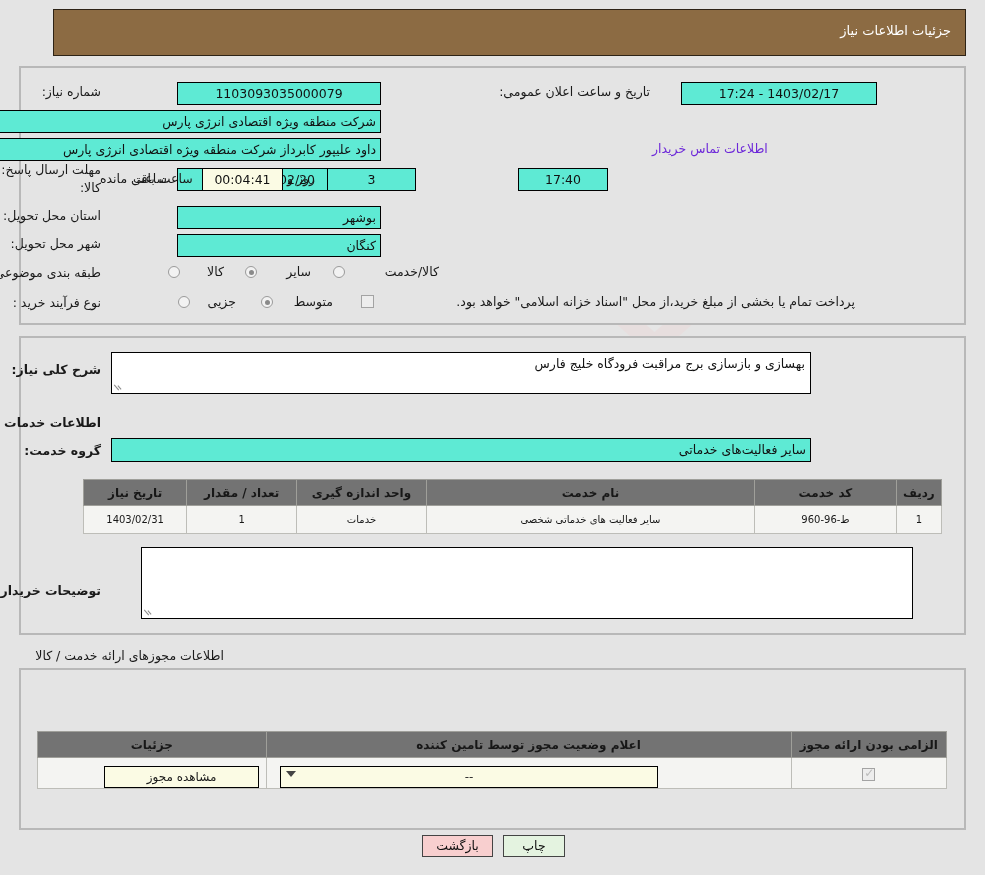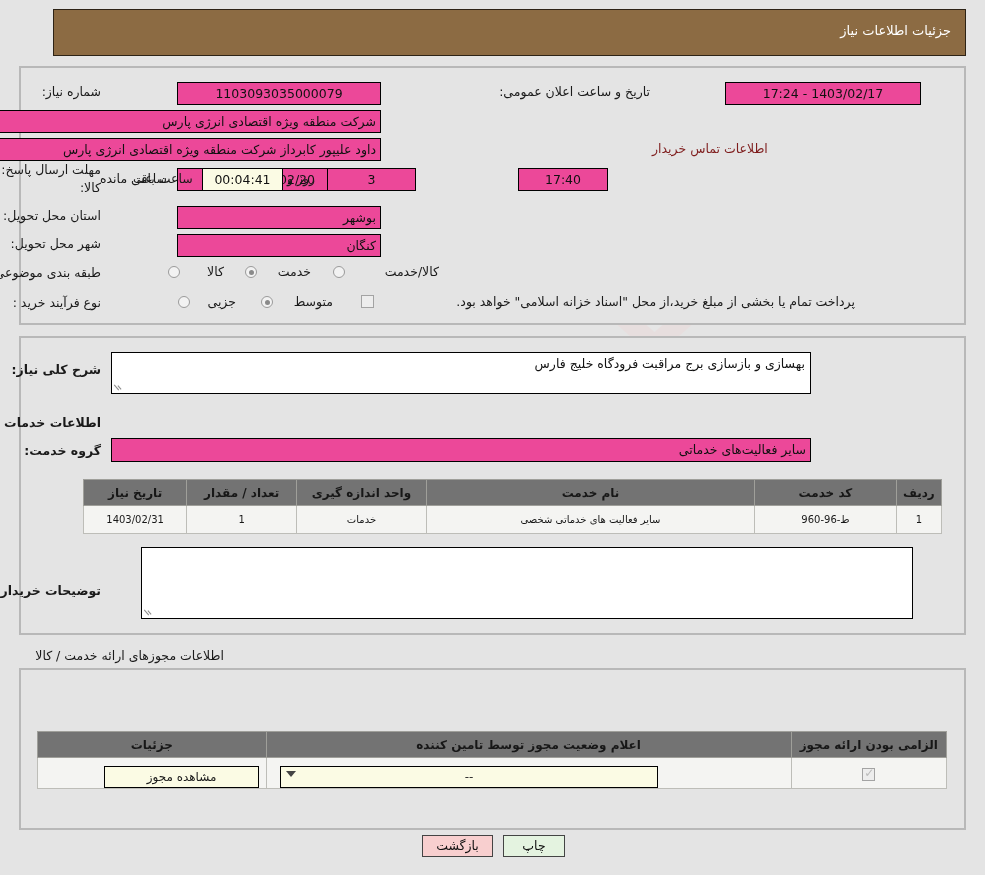--- a/index.html
+++ b/index.html
@@ -103,41 +103,41 @@
     position: absolute;
     font-size: 12.5px;
     color: #1a1a1a;
     white-space: nowrap;
     z-index: 4;
   }
   .lbl.bold { font-weight: bold; }
 
   .fld {
     position: absolute;
-    background: #ec4899;
+    background: #5eead4;
     border: 1px solid #000000;
     box-sizing: border-box;
     font-size: 12.5px;
     color: #111;
     padding: 0 4px;
     line-height: 21px;
     height: 23px;
     white-space: nowrap;
     overflow: hidden;
     z-index: 4;
     font-family: "DejaVu Sans", "Liberation Sans", sans-serif;
   }
   .fld.center { text-align: center; }
   .fld.right  { text-align: right; }
   .fld.cream  { background: #fbfbe4; }
 
   .linktext {
     position: absolute;
     font-size: 12.5px;
-    color: #7f1d1d;
+    color: #6d28d9;
     white-space: nowrap;
     cursor: pointer;
     z-index: 5;
   }
 
   
   .radio {
     position: absolute;
     width: 12px; height: 12px;
     border-radius: 50%;
@@ -292,21 +292,21 @@
 
   <div class="titlebar">
     <span>جزئیات اطلاعات نیاز</span>
   </div>
 
   <div class="panel" id="panel-top"></div>
 
   <div class="lbl" style="top:84px; right:884px;">شماره نیاز:</div>
   <div class="fld center" style="top:82px; right:604px; width:204px;">1103093035000079</div>
   <div class="lbl" style="top:84px; right:335px;">تاریخ و ساعت اعلان عمومی:</div>
-  <div class="fld center" style="top:82px; right:489px; width:196px; right:auto; left:681px;margin-left:44px;">1403/02/17 - 17:24</div>
+  <div class="fld center" style="top:82px; right:489px; width:196px; right:auto; left:681px;">1403/02/17 - 17:24</div>
 
   <div class="lbl" style="top:112px; right:884px;">نام دستگاه خریدار:</div>
   <div class="fld right" style="top:110px; right:604px; width:575px;">شرکت منطقه ویژه اقتصادی انرژی پارس</div>
 
   <div class="lbl" style="top:140px; right:884px;">ایجاد کننده درخواست:</div>
   <div class="fld right" style="top:138px; right:604px; width:497px;">داود علیپور کابرداز شرکت منطقه ویژه اقتصادی انرژی پارس</div>
   <div class="linktext" style="top:141px; left:652px;">اطلاعات تماس خریدار</div>
 
   <div class="lbl" style="top:162px; right:884px;">مهلت ارسال پاسخ: تا</div>
   <div class="lbl" style="top:180px; right:884px;">کالا:</div>
@@ -321,21 +321,21 @@
   <div class="lbl" style="top:208px; right:884px;">استان محل تحویل:</div>
   <div class="fld right" style="top:206px; right:604px; width:204px;">بوشهر</div>
 
   <div class="lbl" style="top:236px; right:884px;">شهر محل تحویل:</div>
   <div class="fld right" style="top:234px; right:604px; width:204px;">کنگان</div>
 
   <div class="lbl" style="top:265px; right:884px;">طبقه بندی موضوعی:</div>
   <div class="radio" style="top:266px; right:805px;"></div>
   <div class="lbl" style="top:264px; right:761px;">کالا</div>
   <div class="radio on" style="top:266px; right:728px;"></div>
-  <div class="lbl" style="top:264px; right:674px;">خدمت</div>
+  <div class="lbl" style="top:264px; right:674px;">سایر</div>
   <div class="radio" style="top:266px; right:640px;"></div>
   <div class="lbl" style="top:264px; right:546px;">کالا/خدمت</div>
 
   <div class="lbl" style="top:295px; right:884px;">نوع فرآیند خرید :</div>
   <div class="radio" style="top:296px; right:795px;"></div>
   <div class="lbl" style="top:294px; right:749px;">جزیی</div>
   <div class="radio on" style="top:296px; right:712px;"></div>
   <div class="lbl" style="top:294px; right:652px;">متوسط</div>
   <div class="cbox" style="top:295px; right:611px;"></div>
   <div class="lbl" style="top:294px; right:130px;">پرداخت تمام یا بخشی از مبلغ خرید،از محل "اسناد خزانه اسلامی" خواهد بود.</div>

